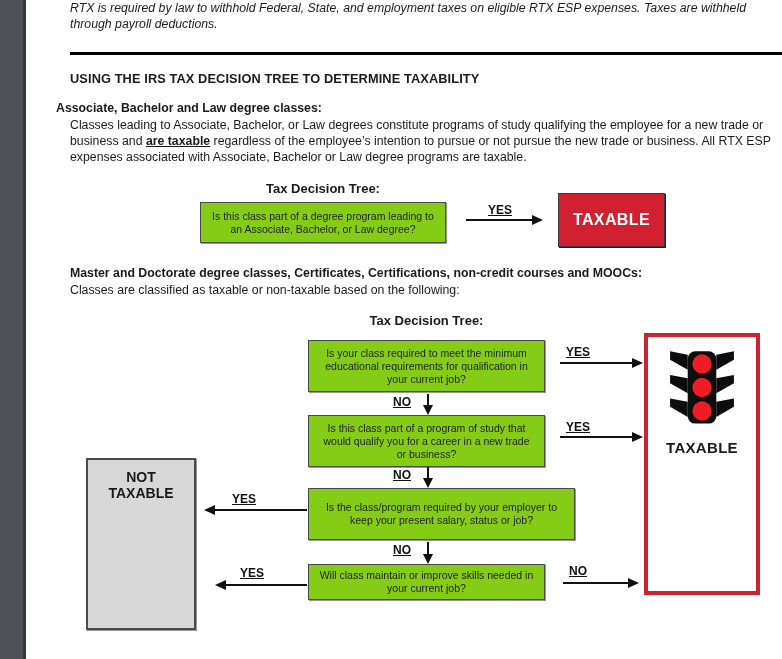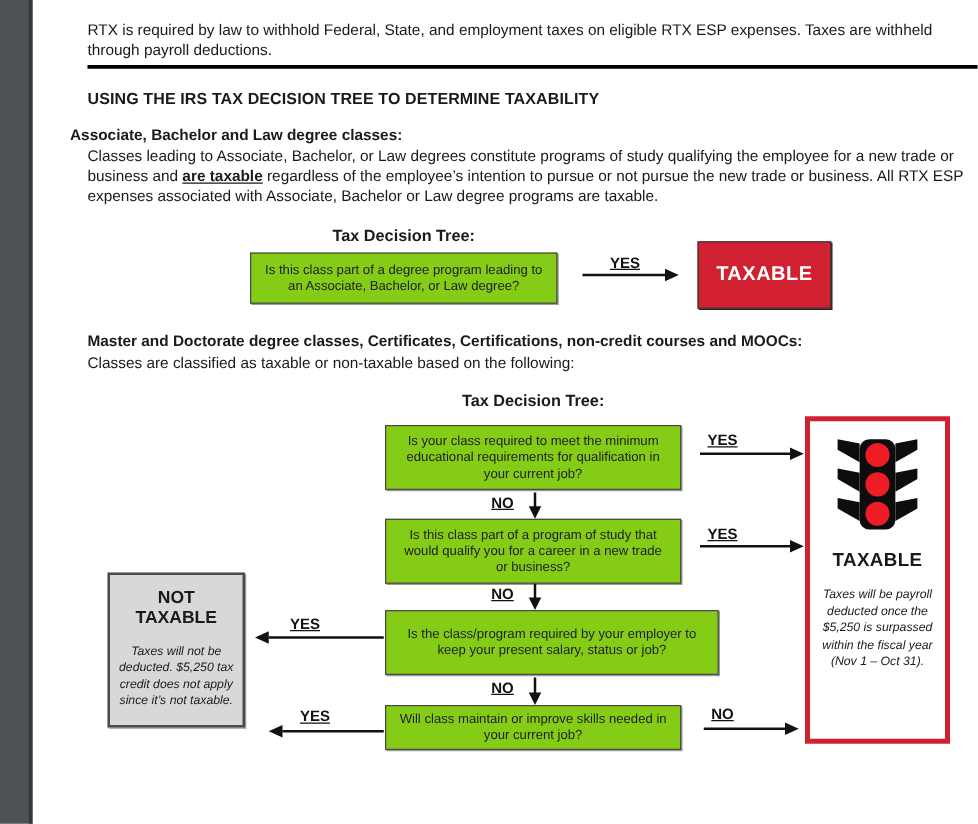--- a/index.html
+++ b/index.html
@@ -49,21 +49,21 @@
   }
   .tax-panel .title{font-weight:bold;font-size:15px;letter-spacing:0.3px;margin-top:4px;}
   .tax-panel .note{font-style:italic;font-size:9.8px;line-height:13.5px;margin-top:12px;padding:0 8px;}
   .tl-wrap{margin-top:12px;}
 </style>
 </head>
 <body>
 
 <div class="viewer-strip"></div>
 
-<div class="abs para" style="left:70px;top:16px;width:707px;">RTX is required by law to withhold Federal, State, and employment taxes on eligible RTX ESP expenses. Taxes are withheld through payroll deductions.</div>
+<div class="abs para" style="left:70px;top:0;width:707px;font-style:italic;">RTX is required by law to withhold Federal, State, and employment taxes on eligible RTX ESP expenses. Taxes are withheld through payroll deductions.</div>
 
 <div class="abs rule" style="left:70px;top:52px;width:712px;"></div>
 
 <div class="abs h-main" style="left:70px;top:71px;">USING THE IRS TAX DECISION TREE TO DETERMINE TAXABILITY</div>
 
 <div class="abs h-sub" style="left:56px;top:101px;">Associate, Bachelor and Law degree classes:</div>
 <div class="abs para" style="left:70px;top:117px;width:707px;"><span>Classes leading to Associate, Bachelor, or Law degrees constitute programs of study qualifying the employee for a new trade or business and </span><span class="emph">are taxable</span><span> regardless of the employee’s intention to pursue or not pursue the new trade or business.  All RTX ESP expenses associated with Associate, Bachelor or Law degree programs are taxable.</span></div>
 
 <div class="abs tree-title" style="left:198px;top:181px;width:250px;">Tax Decision Tree:</div>
 
@@ -110,38 +110,36 @@
 <div class="abs head-right" style="left:628px;top:578px;"></div>
 
 <div class="abs lab" style="left:222px;top:492px;width:44px;">YES</div>
 <div class="abs hline" style="left:215px;top:509px;width:92px;"></div>
 <div class="abs head-left" style="left:204px;top:505px;"></div>
 
 <div class="abs lab" style="left:230px;top:566px;width:44px;">YES</div>
 <div class="abs hline" style="left:226px;top:584px;width:81px;"></div>
 <div class="abs head-left" style="left:215px;top:580px;"></div>
 
-<div class="abs not-tax" style="left:86px;top:458px;width:110px;height:124px;">
+<div class="abs not-tax" style="left:86px;top:458px;width:110px;height:172px;">
   <div class="title">
     <div>NOT</div>
     <div>TAXABLE</div>
   </div>
-  <div class="note">Taxes will not be deducted.  $5,250 tax credit does not apply since it’s not taxable.</div>
 </div>
 
 <div class="abs tax-panel" style="left:644px;top:333px;width:116px;height:262px;">
   <div class="tl-wrap">
     <svg width="84" height="82" viewBox="0 0 100 96" xmlns="http://www.w3.org/2000/svg">
       <polygon points="33,6 12,2 12,12 33,24" fill="#0d0d0d"></polygon>
       <polygon points="33,34 12,30 12,40 33,52" fill="#0d0d0d"></polygon>
       <polygon points="33,62 12,58 12,68 33,80" fill="#0d0d0d"></polygon>
       <polygon points="67,6 88,2 88,12 67,24" fill="#0d0d0d"></polygon>
       <polygon points="67,34 88,30 88,40 67,52" fill="#0d0d0d"></polygon>
       <polygon points="67,62 88,58 88,68 67,80" fill="#0d0d0d"></polygon>
       <rect x="33" y="2" width="34" height="86" rx="9" fill="#0d0d0d"></rect>
       <circle cx="50" cy="17" r="11.5" fill="#ee1c25"></circle>
       <circle cx="50" cy="45" r="11.5" fill="#ee1c25"></circle>
       <circle cx="50" cy="73" r="11.5" fill="#ee1c25"></circle>
     </svg>
   </div>
   <div class="title">TAXABLE</div>
-  <div class="note">Taxes will be payroll deducted once the $5,250 is surpassed within the fiscal year (Nov 1 – Oct 31).</div>
 </div>
 
 </body></html>

